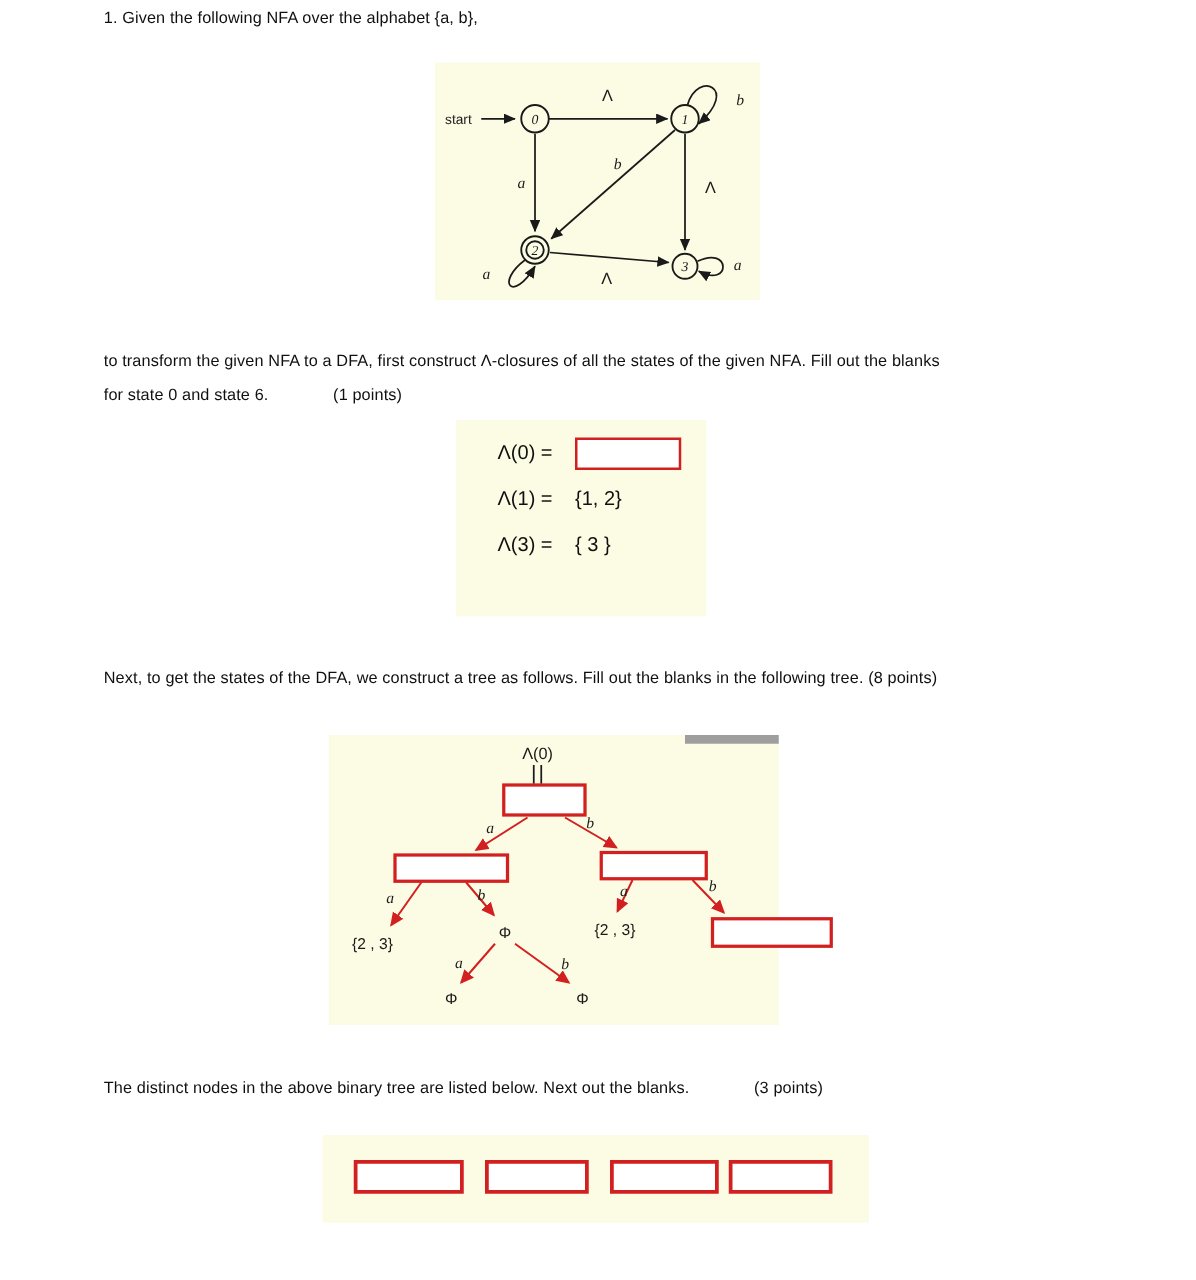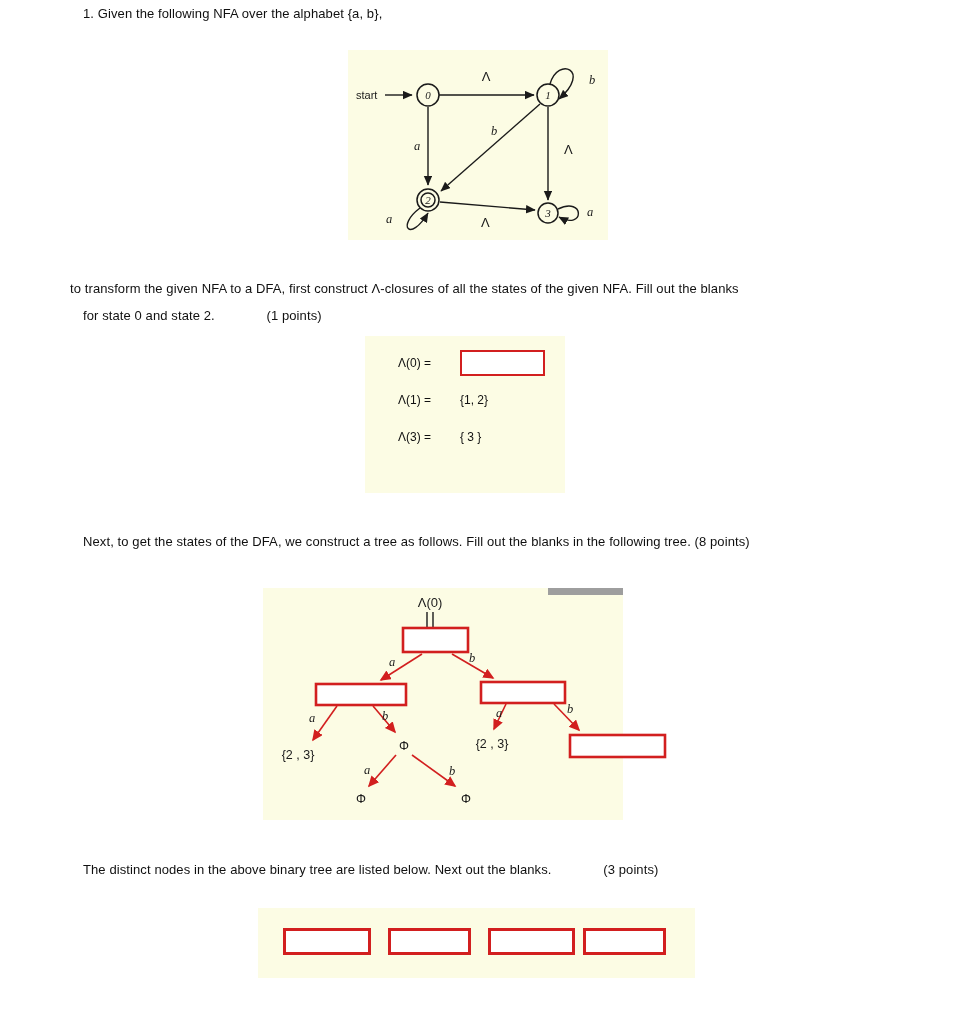--- a/index.html
+++ b/index.html
@@ -11,21 +11,21 @@
     color: #101010;
     overflow: hidden;
   }
   .para { position: absolute; font-size: 13px; letter-spacing: 0.1px; white-space: nowrap; }
   .panel { position: absolute; background: #fcfce4; }
   .pts-gap1 { margin-left: 48px; }
   .pts-gap3 { margin-left: 48px; }
 
   
   .closure-panel { left: 365px; top: 336px; width: 200px; height: 157px; padding-top: 8px; }
-  .closure-row { display: flex; align-items: center; height: 37px; padding-left: 33px; font-size: 12px; }
+  .closure-row { display: flex; align-items: center; height: 37px; padding-left: 33px; font-size: 16px; }
   .closure-label { display: inline-block; width: 60px; }
   .closure-value { margin-left: 2px; }
   .blank-box {
     display: inline-block; width: 85px; height: 26px;
     border: 2.5px solid #d21f1f; background: #ffffff; margin-left: 2px;
   }
 
   
   .nfa-panel  { left: 348px; top: 50px;  width: 260px; height: 190px; }
   .tree-panel { left: 263px; top: 588px; width: 360px; height: 232px; }
@@ -92,23 +92,23 @@
     <text class="ital" x="241" y="34">b</text>
     <text class="ital" x="66" y="100">a</text>
     <text class="ital" x="143" y="85">b</text>
     <text class="lam" x="216" y="104">Λ</text>
     <text class="lam" x="133" y="177">Λ</text>
     <text class="ital" x="239" y="166">a</text>
     <text class="ital" x="38" y="173">a</text>
   </svg>
 </div>
 
-<div class="para" style="left:70px; top:281px;">to transform the given NFA to a DFA, first construct Λ-closures of all the states of the given NFA. Fill out the blanks</div>
+<div class="para" style="left:83px; top:281px;">to transform the given NFA to a DFA, first construct Λ-closures of all the states of the given NFA. Fill out the blanks</div>
 <div class="para" style="left:83px; top:308px;">
-  <span>for state 0 and state 2.</span>
+  <span>for state 0 and state 6.</span>
   <span class="pts-gap1">(1 points)</span>
 </div>
 
 <div class="panel closure-panel">
   <div class="closure-row">
     <span class="closure-label">Λ(0) =</span>
     <span class="blank-box"></span>
   </div>
   <div class="closure-row">
     <span class="closure-label">Λ(1) =</span>

